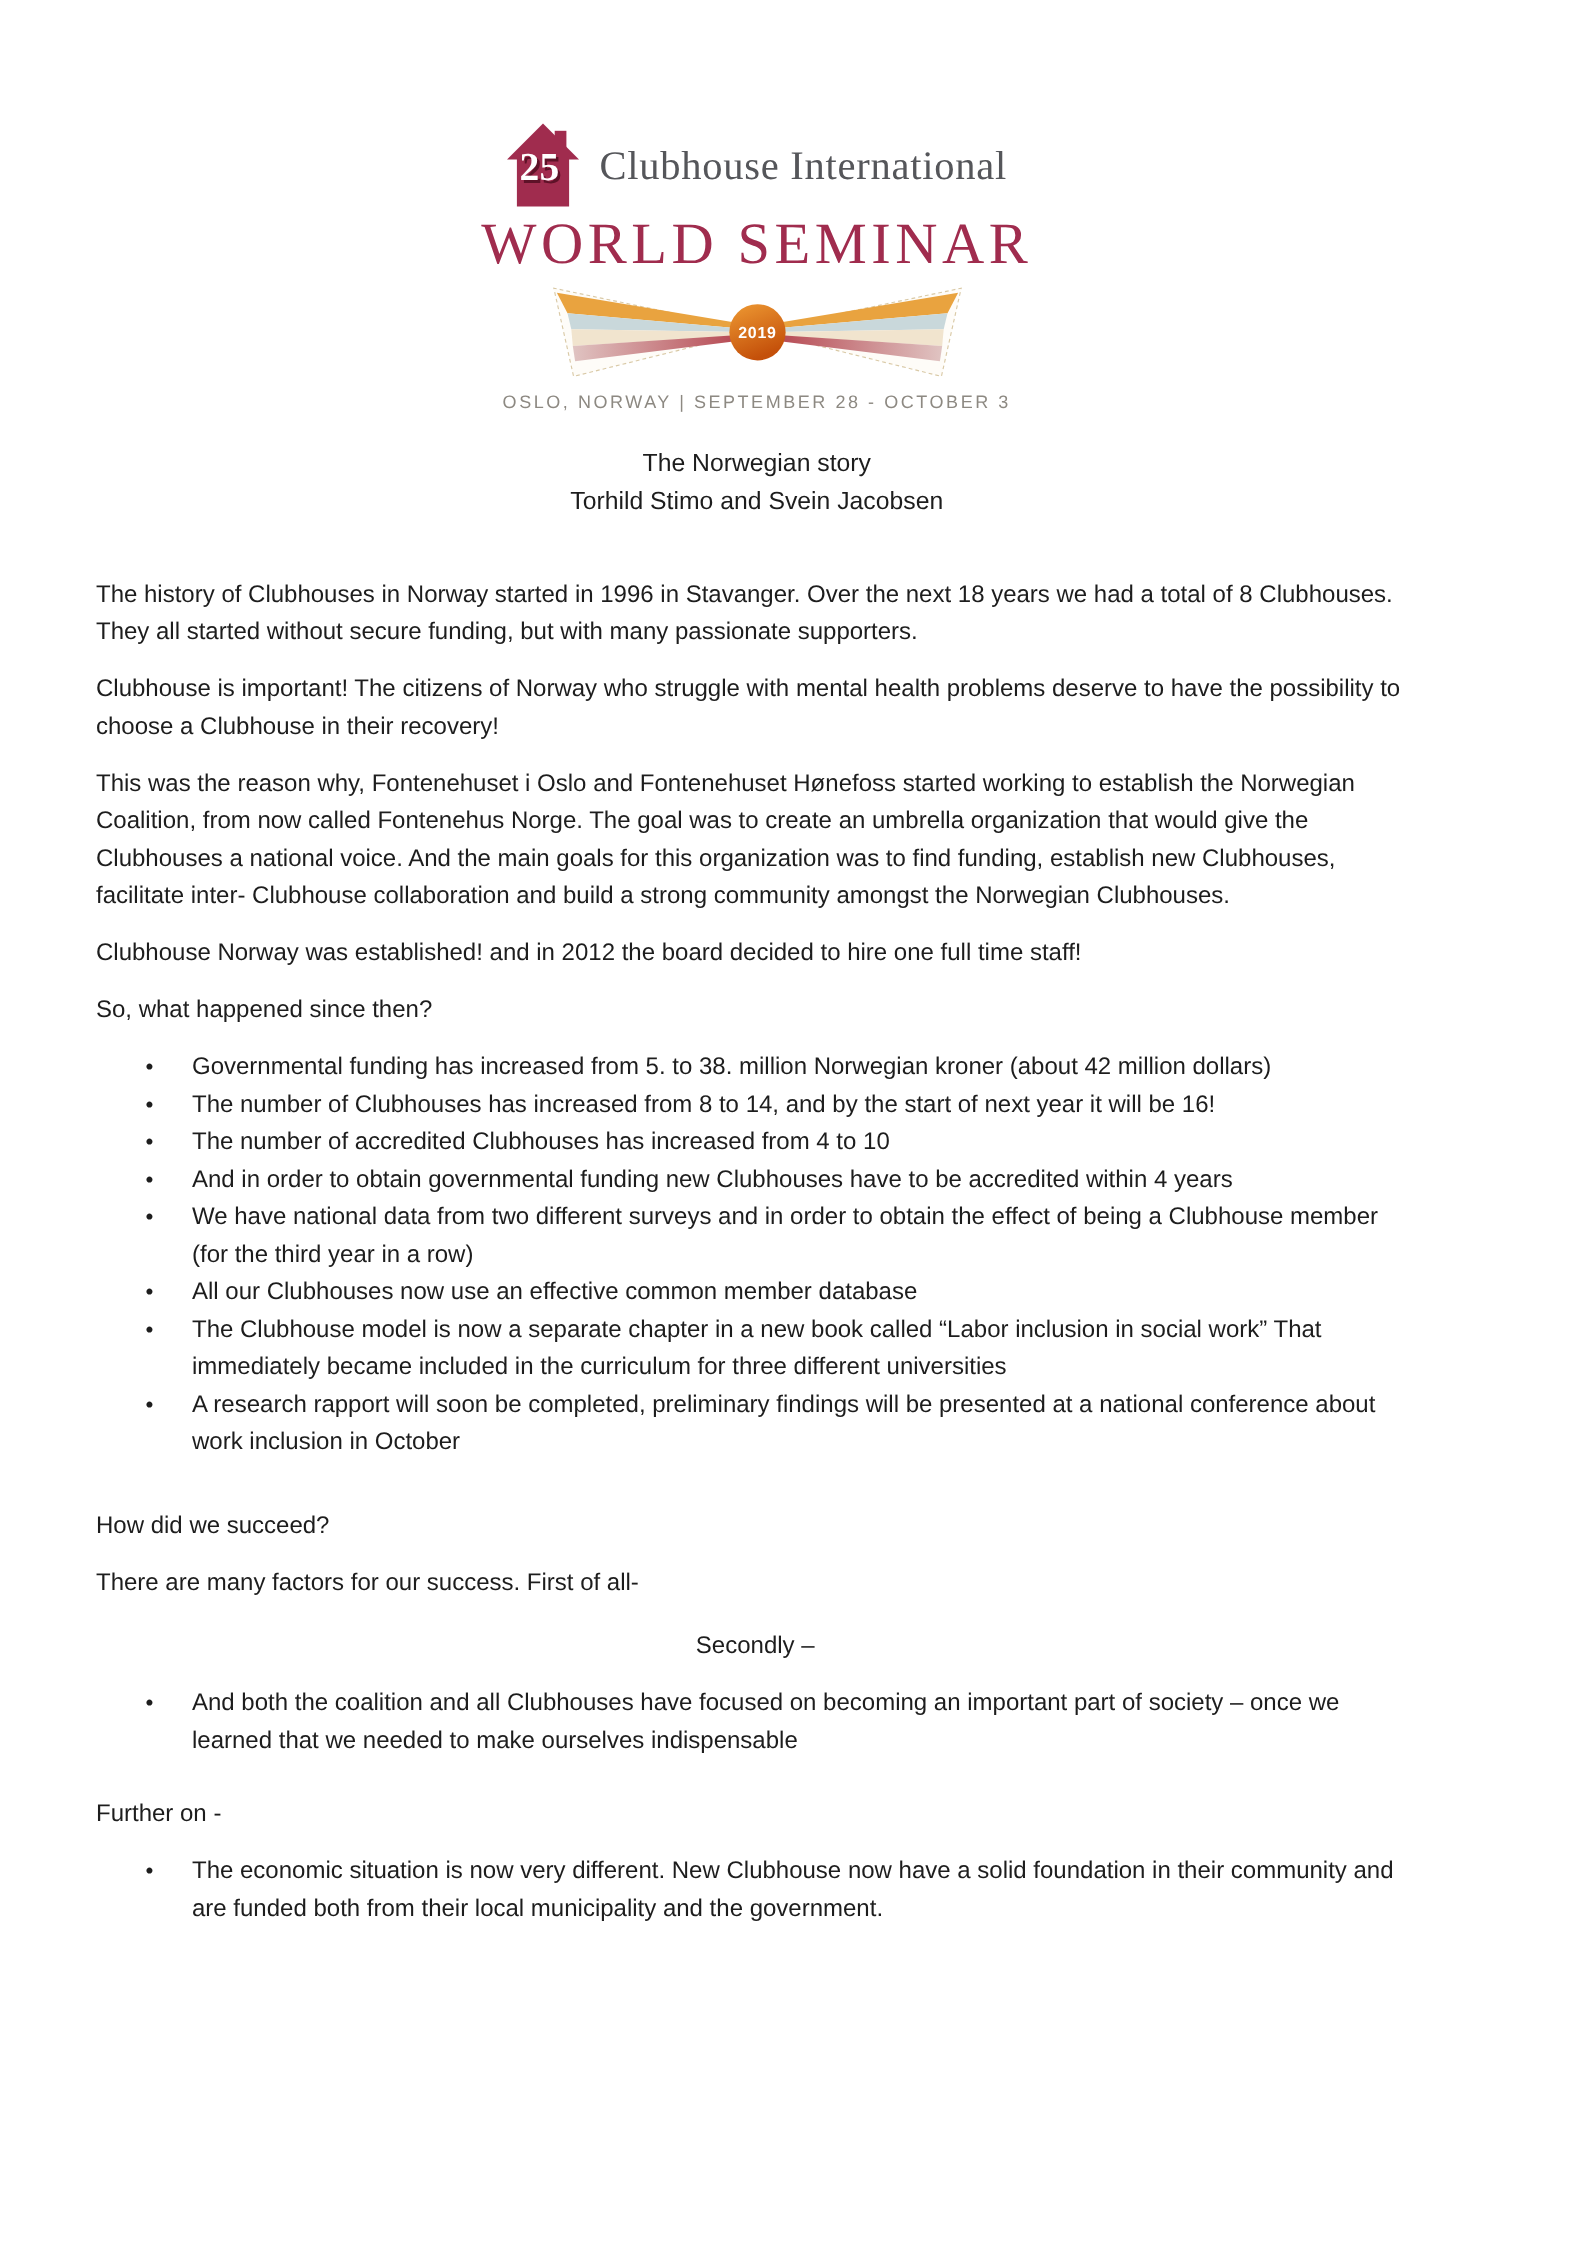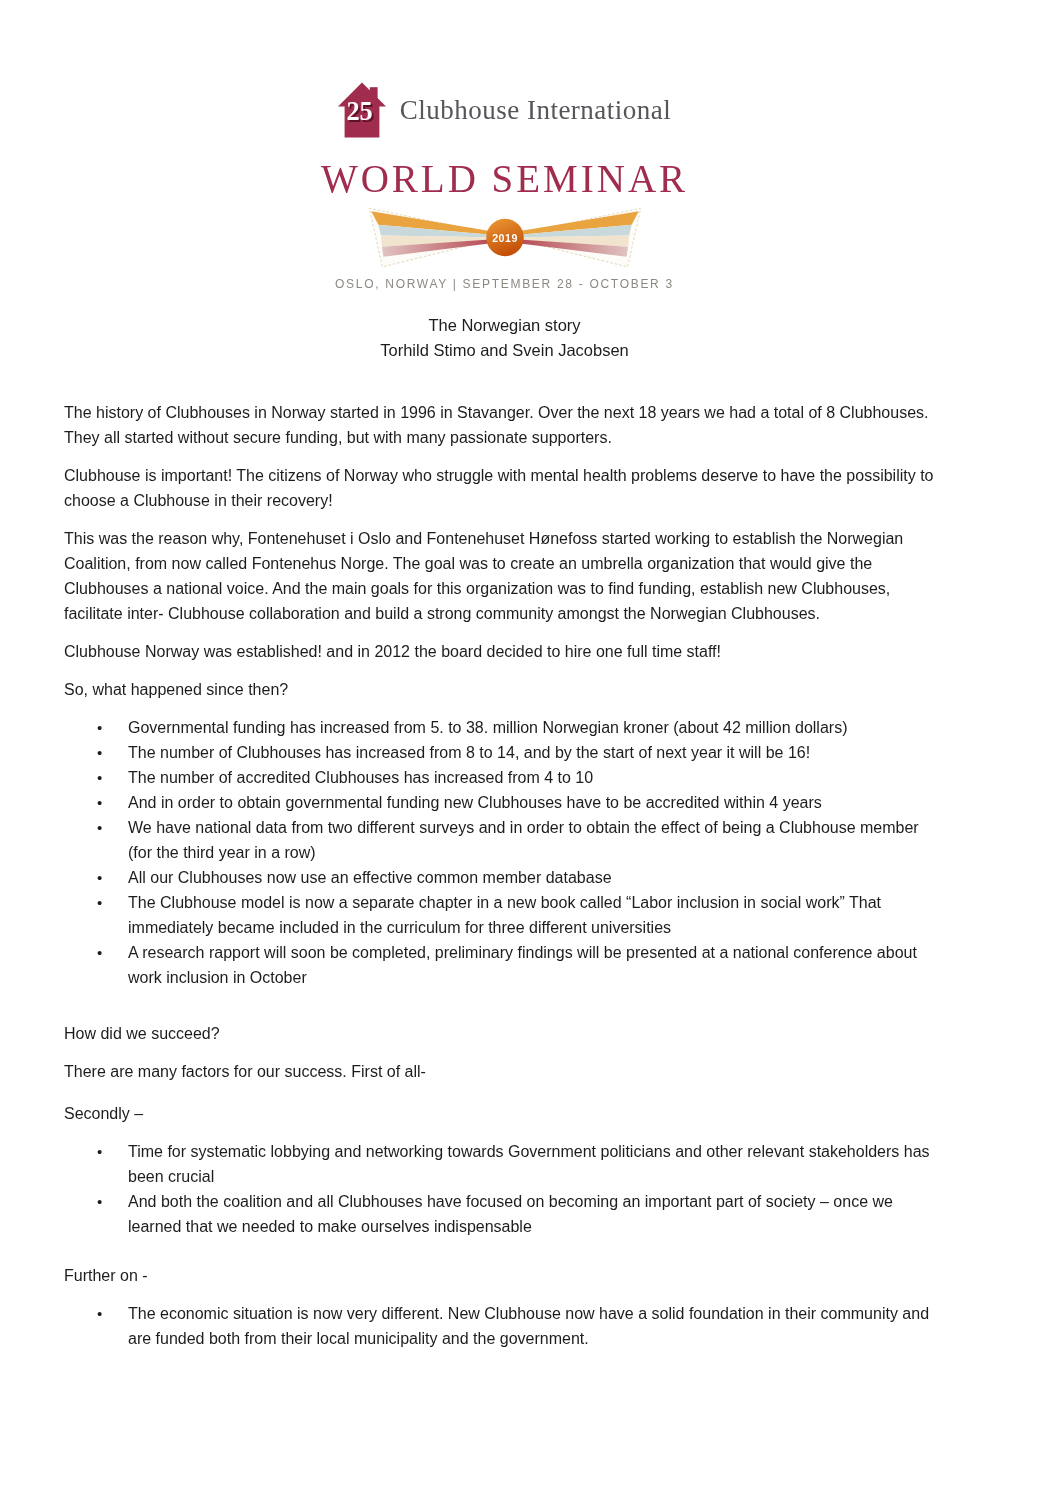--- a/index.html
+++ b/index.html
@@ -21,21 +21,21 @@
   .house-icon { width:48px; height:56px; flex:0 0 auto; }
   .brand-name {
     font-family:Liberation Serif, serif;
     font-size:27px; color:var(--brand_gray,#55565a);
     letter-spacing:0.5px;
   }
   .seminar-title {
     font-family:"Liberation Serif", serif;
     font-size:39px; letter-spacing:3px;
     color:var(--maroon,#a02c4e);
-    margin-top:18px;
+    margin-top:2px;
     font-weight:400;
   }
   .burst-wrap { margin-top:-4px; }
   .burst-svg { width:348px; height:76px; display:block; margin:0 auto; }
   .event-details {
     margin-top:4px;
     font-size:12px; letter-spacing:1.7px;
     color:var(--date_gray,#8d8982);
     font-weight:400;
   }
@@ -48,21 +48,21 @@
   .body-para { margin:0 0 13px 0; }
   .bullet-list { list-style:none; margin:0 0 13px 0; padding:0 0 0 64px; }
   .bullet-list li { position:relative; }
   .bullet-list li::before {
     content:"\2022";
     position:absolute; left:-31px; top:0;
     font-size:15px;
   }
   .li-line { display:block; }
   .mt-lg  { margin-top:31px; }
-  .mt-md  { margin-top:17px; }
+  .mt-md  { margin-top:17px;text-align:center; }
   .mt-lg2 { margin-top:24px; }
 </style>
 </head>
 <body>
 
 <div class="page">
 
   <div class="logo-block">
     <div class="logo-row1">
       <svg class="house-icon" viewBox="0 0 80 92">
@@ -133,21 +133,20 @@
       <li>A research rapport will soon be completed, preliminary findings will be presented at a national conference about work inclusion in October</li>
     </ul>
 
     <p class="body-para mt-lg">How did we succeed?</p>
     <p class="body-para">There are many factors for our success. First of all-</p>
 
 
     <p class="body-para mt-md">Secondly –</p>
 
     <ul class="bullet-list">
-      <li>Time for systematic lobbying and networking towards Government politicians and other relevant stakeholders has been crucial</li>
       <li>And both the coalition and all Clubhouses have focused on becoming an important part of society – once we learned that we needed to make ourselves indispensable</li>
     </ul>
 
     <p class="body-para mt-lg2">Further on -</p>
 
     <ul class="bullet-list">
       <li>The economic situation is now very different. New Clubhouse now have a solid foundation in their community and are funded both from their local municipality and the government.</li>
     </ul>
 
   </div>

